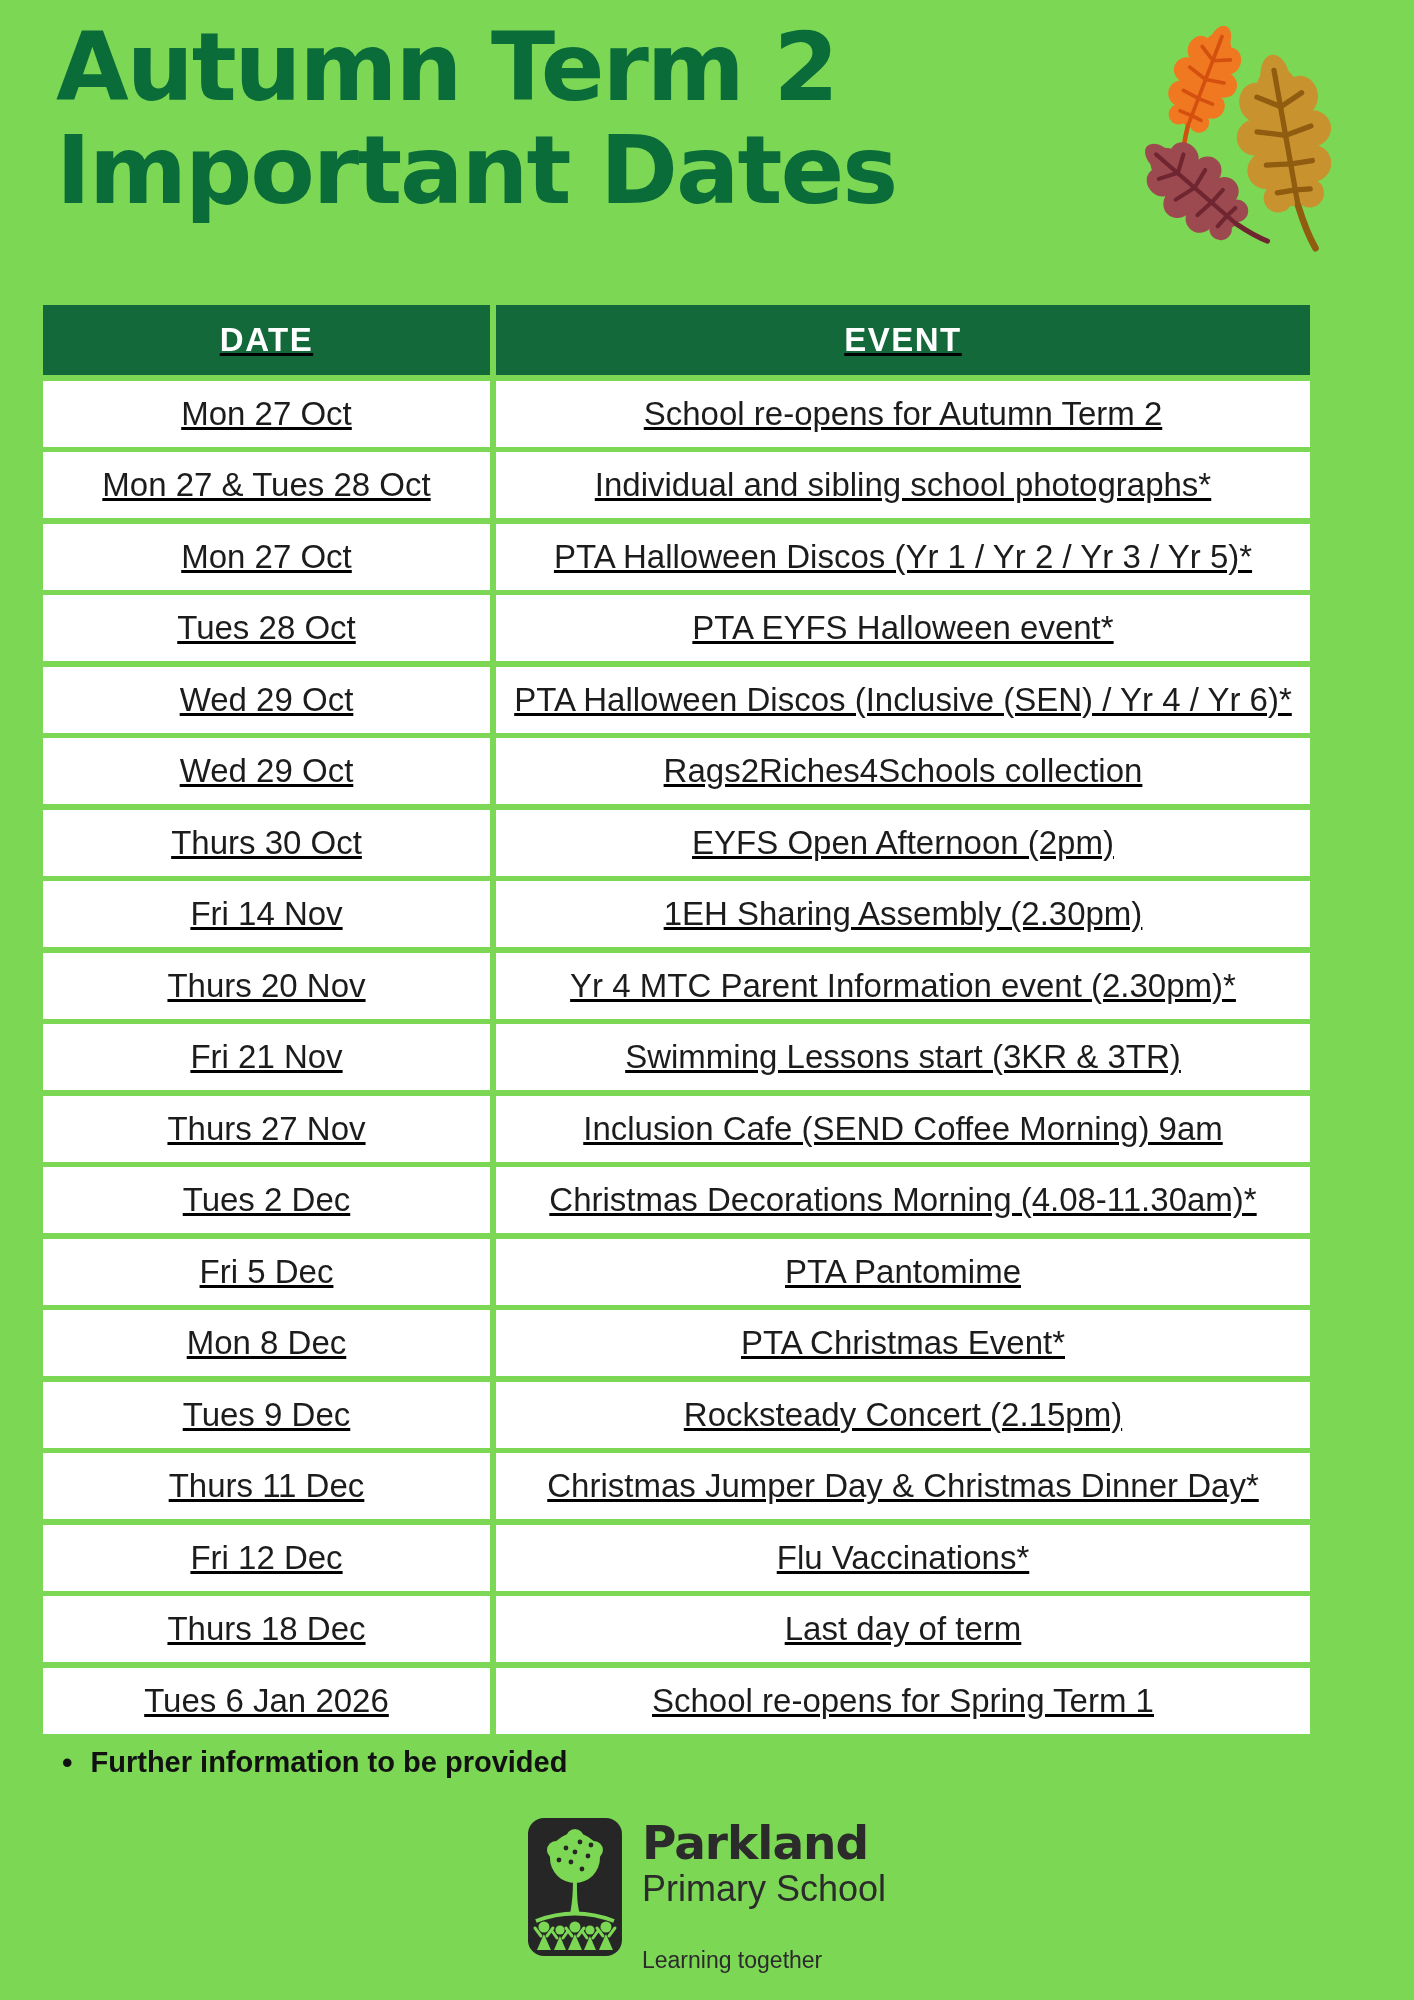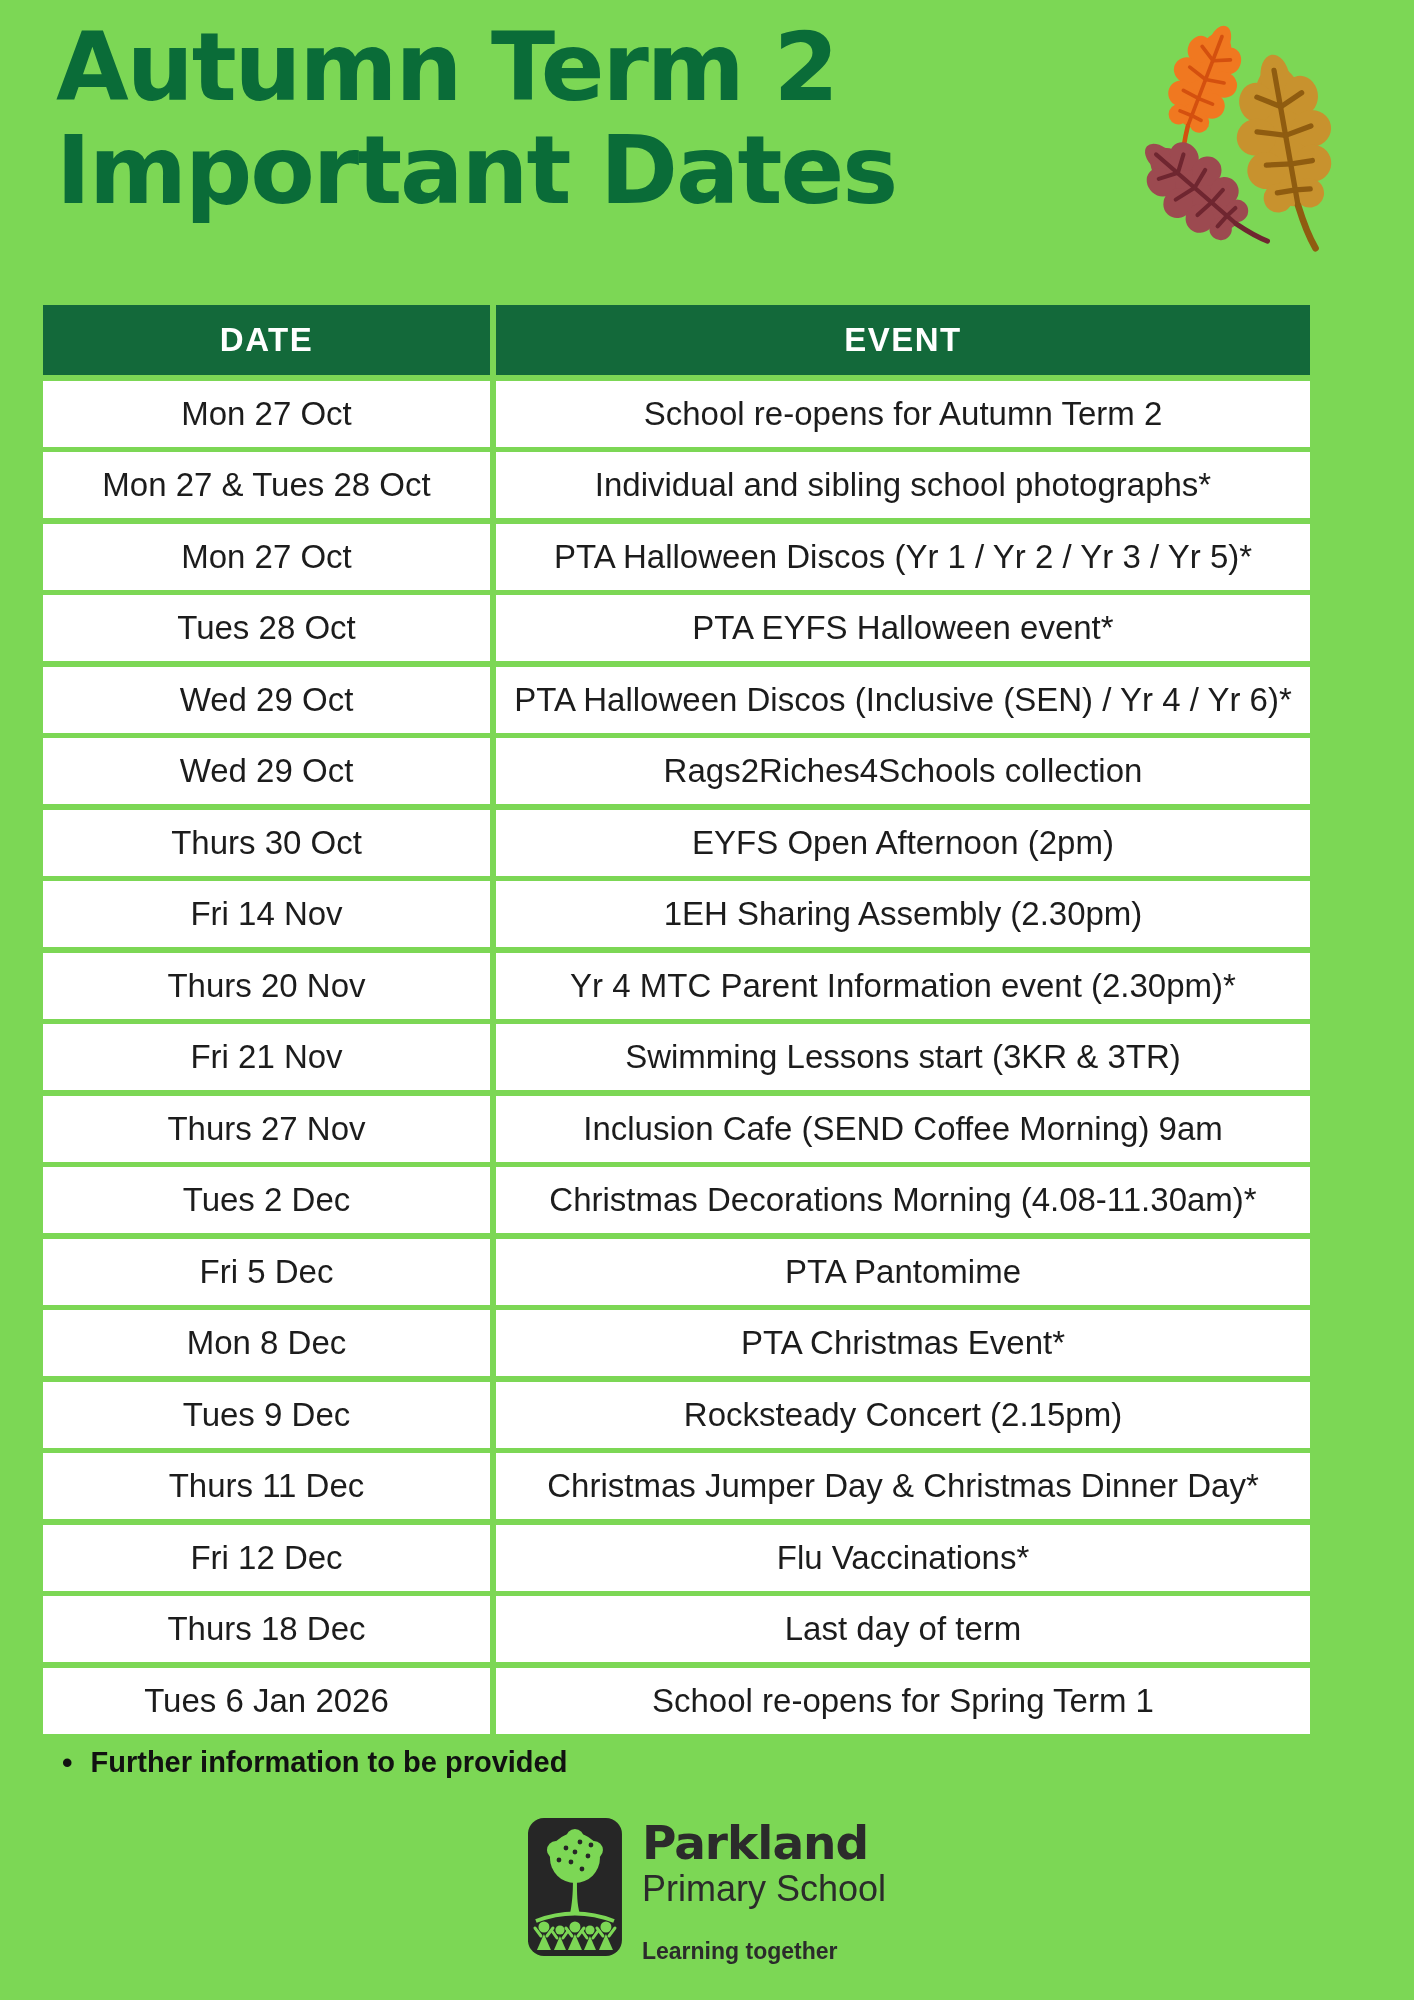--- a/index.html
+++ b/index.html
@@ -18,21 +18,21 @@
     font-size:94px; line-height:1.10; letter-spacing:-2px;
     color:var(--title); white-space:nowrap;
   }
   .leaves{ position:absolute; left:1098px; top:4px; }
   .leaf-fill{ fill:var(--c); }
   .leaf-vein{ stroke:var(--v); fill:none; stroke-linecap:round; }
 
   .table{
     position:absolute; left:43px; top:305px; width:1267px;
     display:grid; grid-template-columns:447px 1fr;
-    grid-template-rows:70px; grid-auto-rows:66px; gap:5.5px 6px;
+    grid-template-rows:70px; grid-auto-rows:66px; gap:5.5px 6px;text-decoration:underline;
   }
   .th{
     background:var(--header-bg); color:var(--header-text);
     font-weight:700; font-size:33px; letter-spacing:1.5px;
     display:flex; align-items:center; justify-content:center;
   }
   .td{
     background:var(--row-bg); color:var(--cell-text);
     font-size:33px; font-weight:400;
     display:flex; align-items:center; justify-content:center;
@@ -45,21 +45,21 @@
   }
   .footnote .bullet{ font-size:30px; line-height:1; }
 
   .logo{
     position:absolute; top:1818px; left:50%; transform:translateX(-50%);
     display:flex; gap:20px; align-items:flex-start;justify-content:flex-end;
   }
   .logo-text{ display:flex; flex-direction:column; }
   .logo-name{ font-size:47px; font-weight:800; color:var(--logo-ink); letter-spacing:-1px; line-height:1.05; font-family:"DejaVu Sans",sans-serif;}
   .logo-sub{ font-size:36px; font-weight:400; color:var(--logo-ink); line-height:1.2; }
-  .logo-tag{ font-size:23px; font-weight:700; color:var(--logo-ink); margin-top:27px; }
+  .logo-tag{ font-size:23px; font-weight:400; color:var(--logo-ink); margin-top:36px; }
 </style>
 </head>
 <body>
 
 <div class="page">
 
   <div class="title">
     <div>Autumn Term 2</div>
     <div>Important Dates</div>
   </div>

